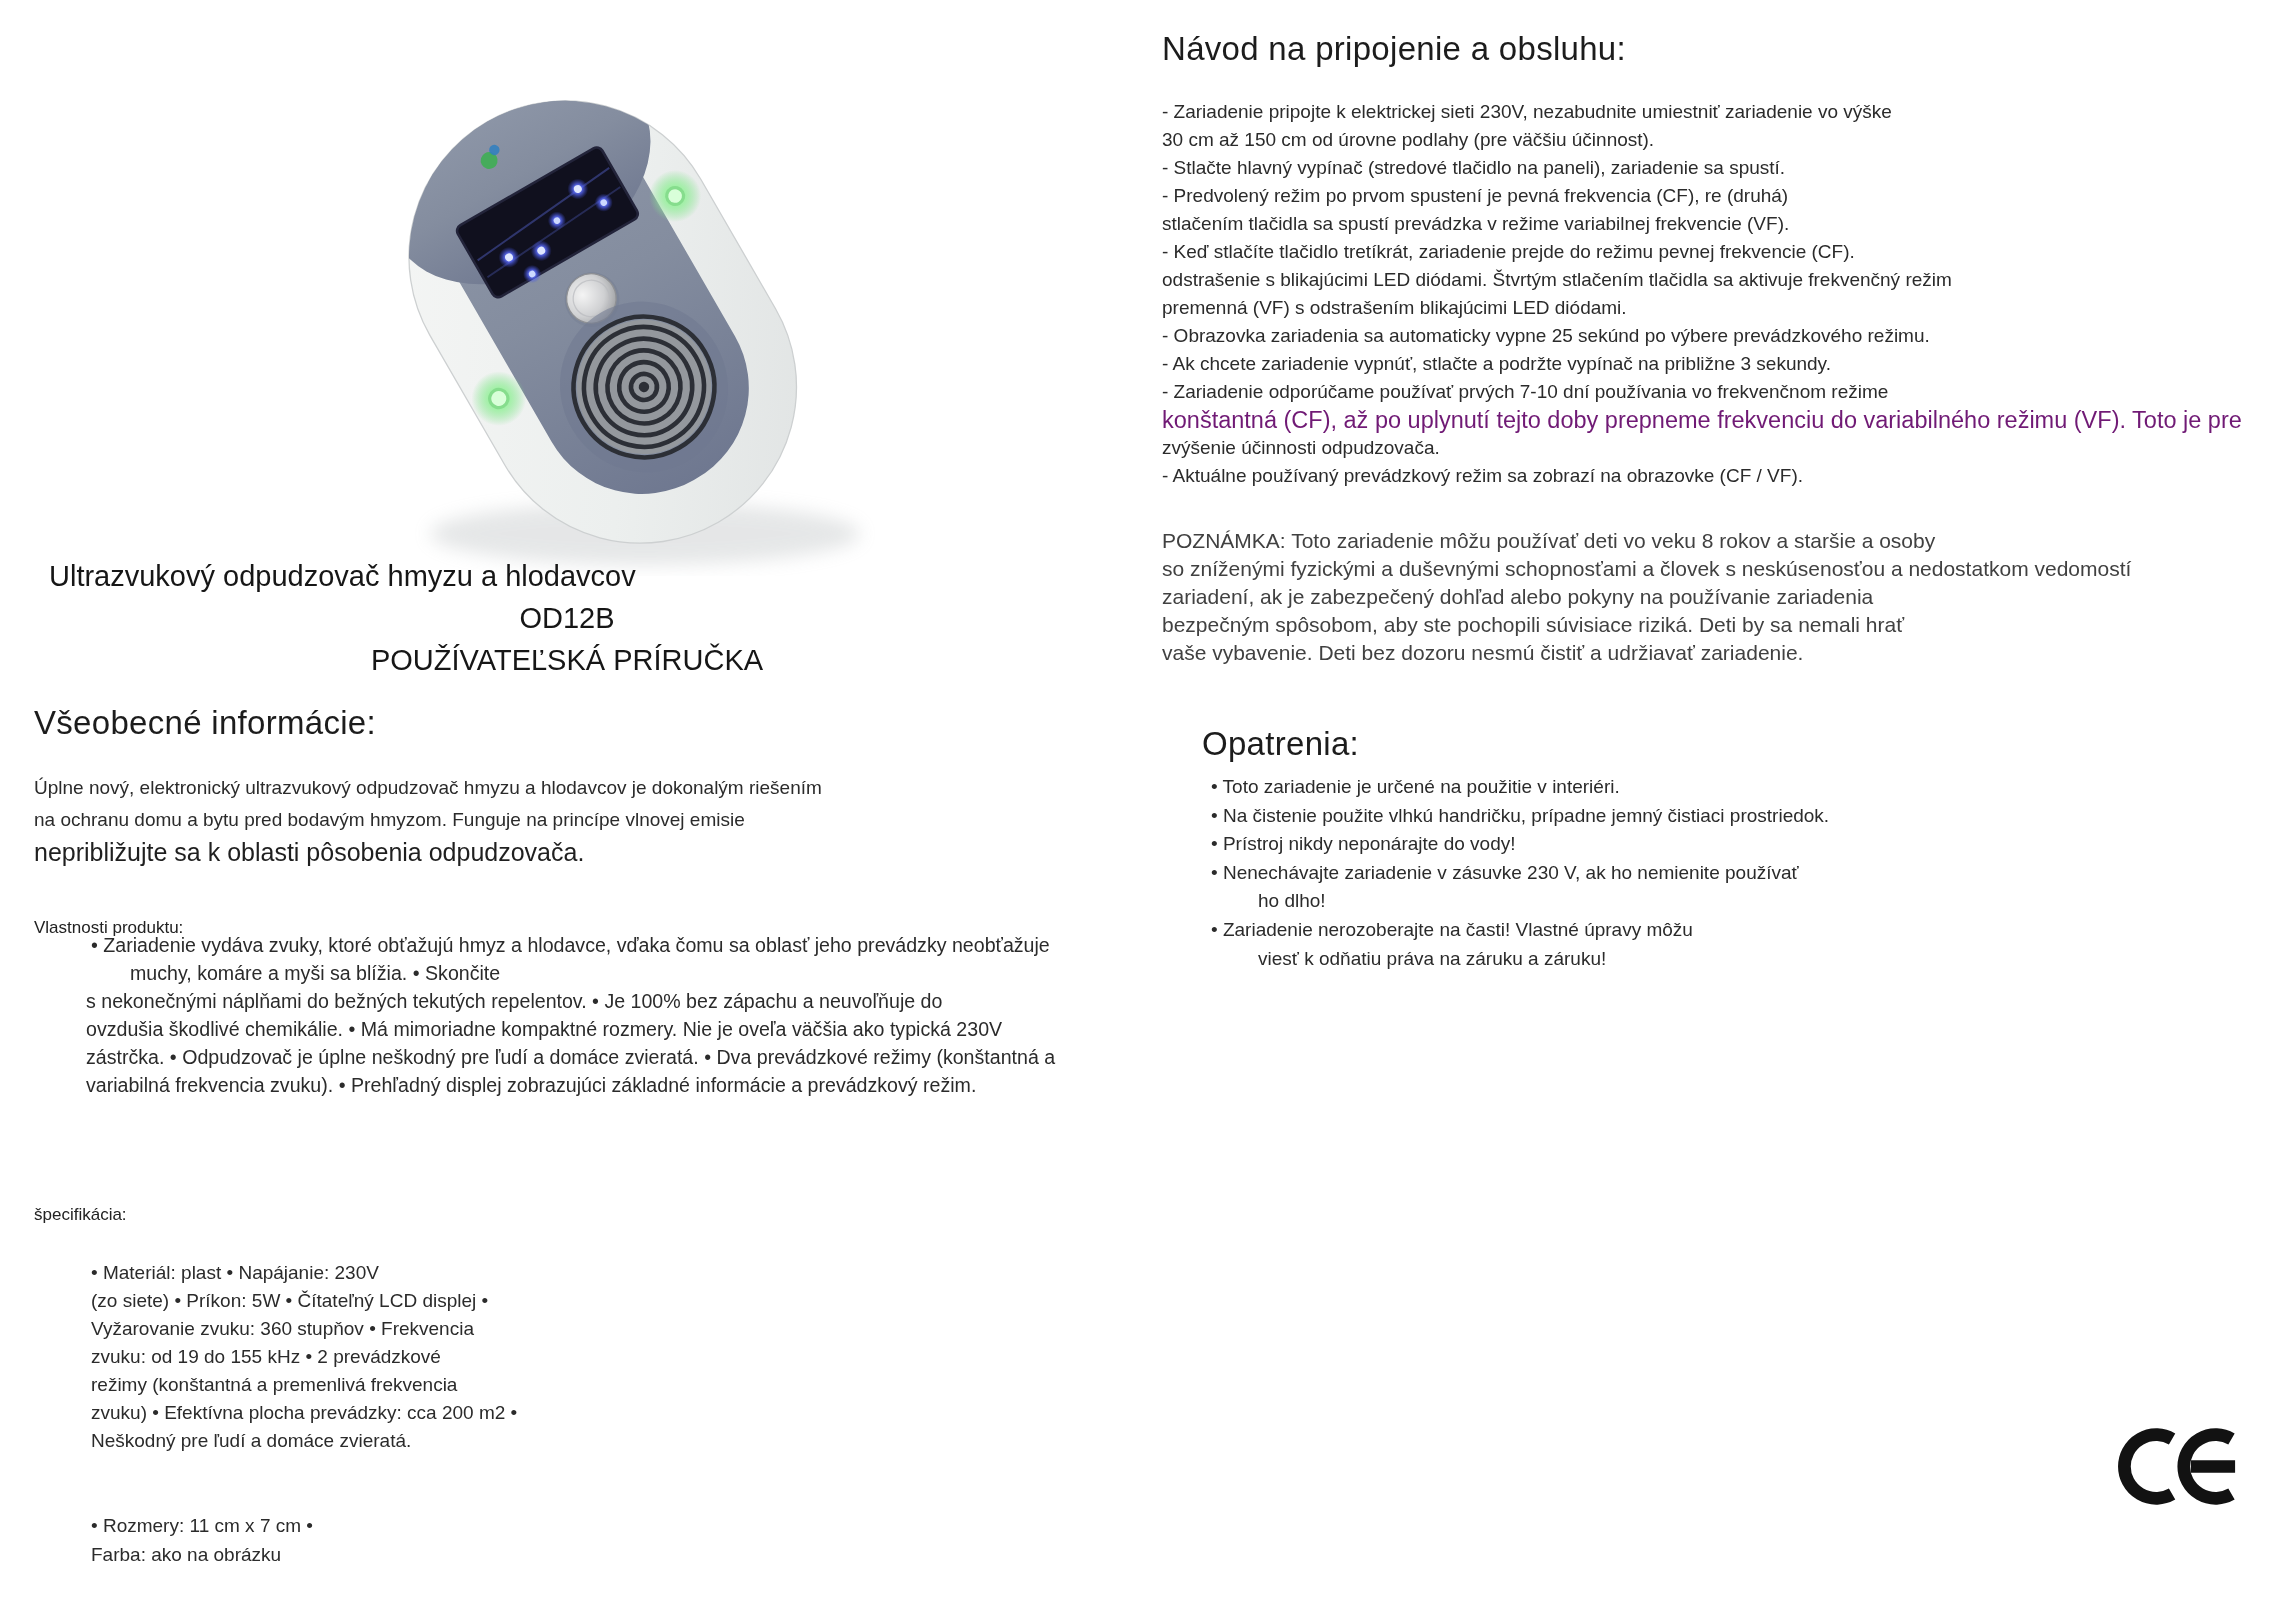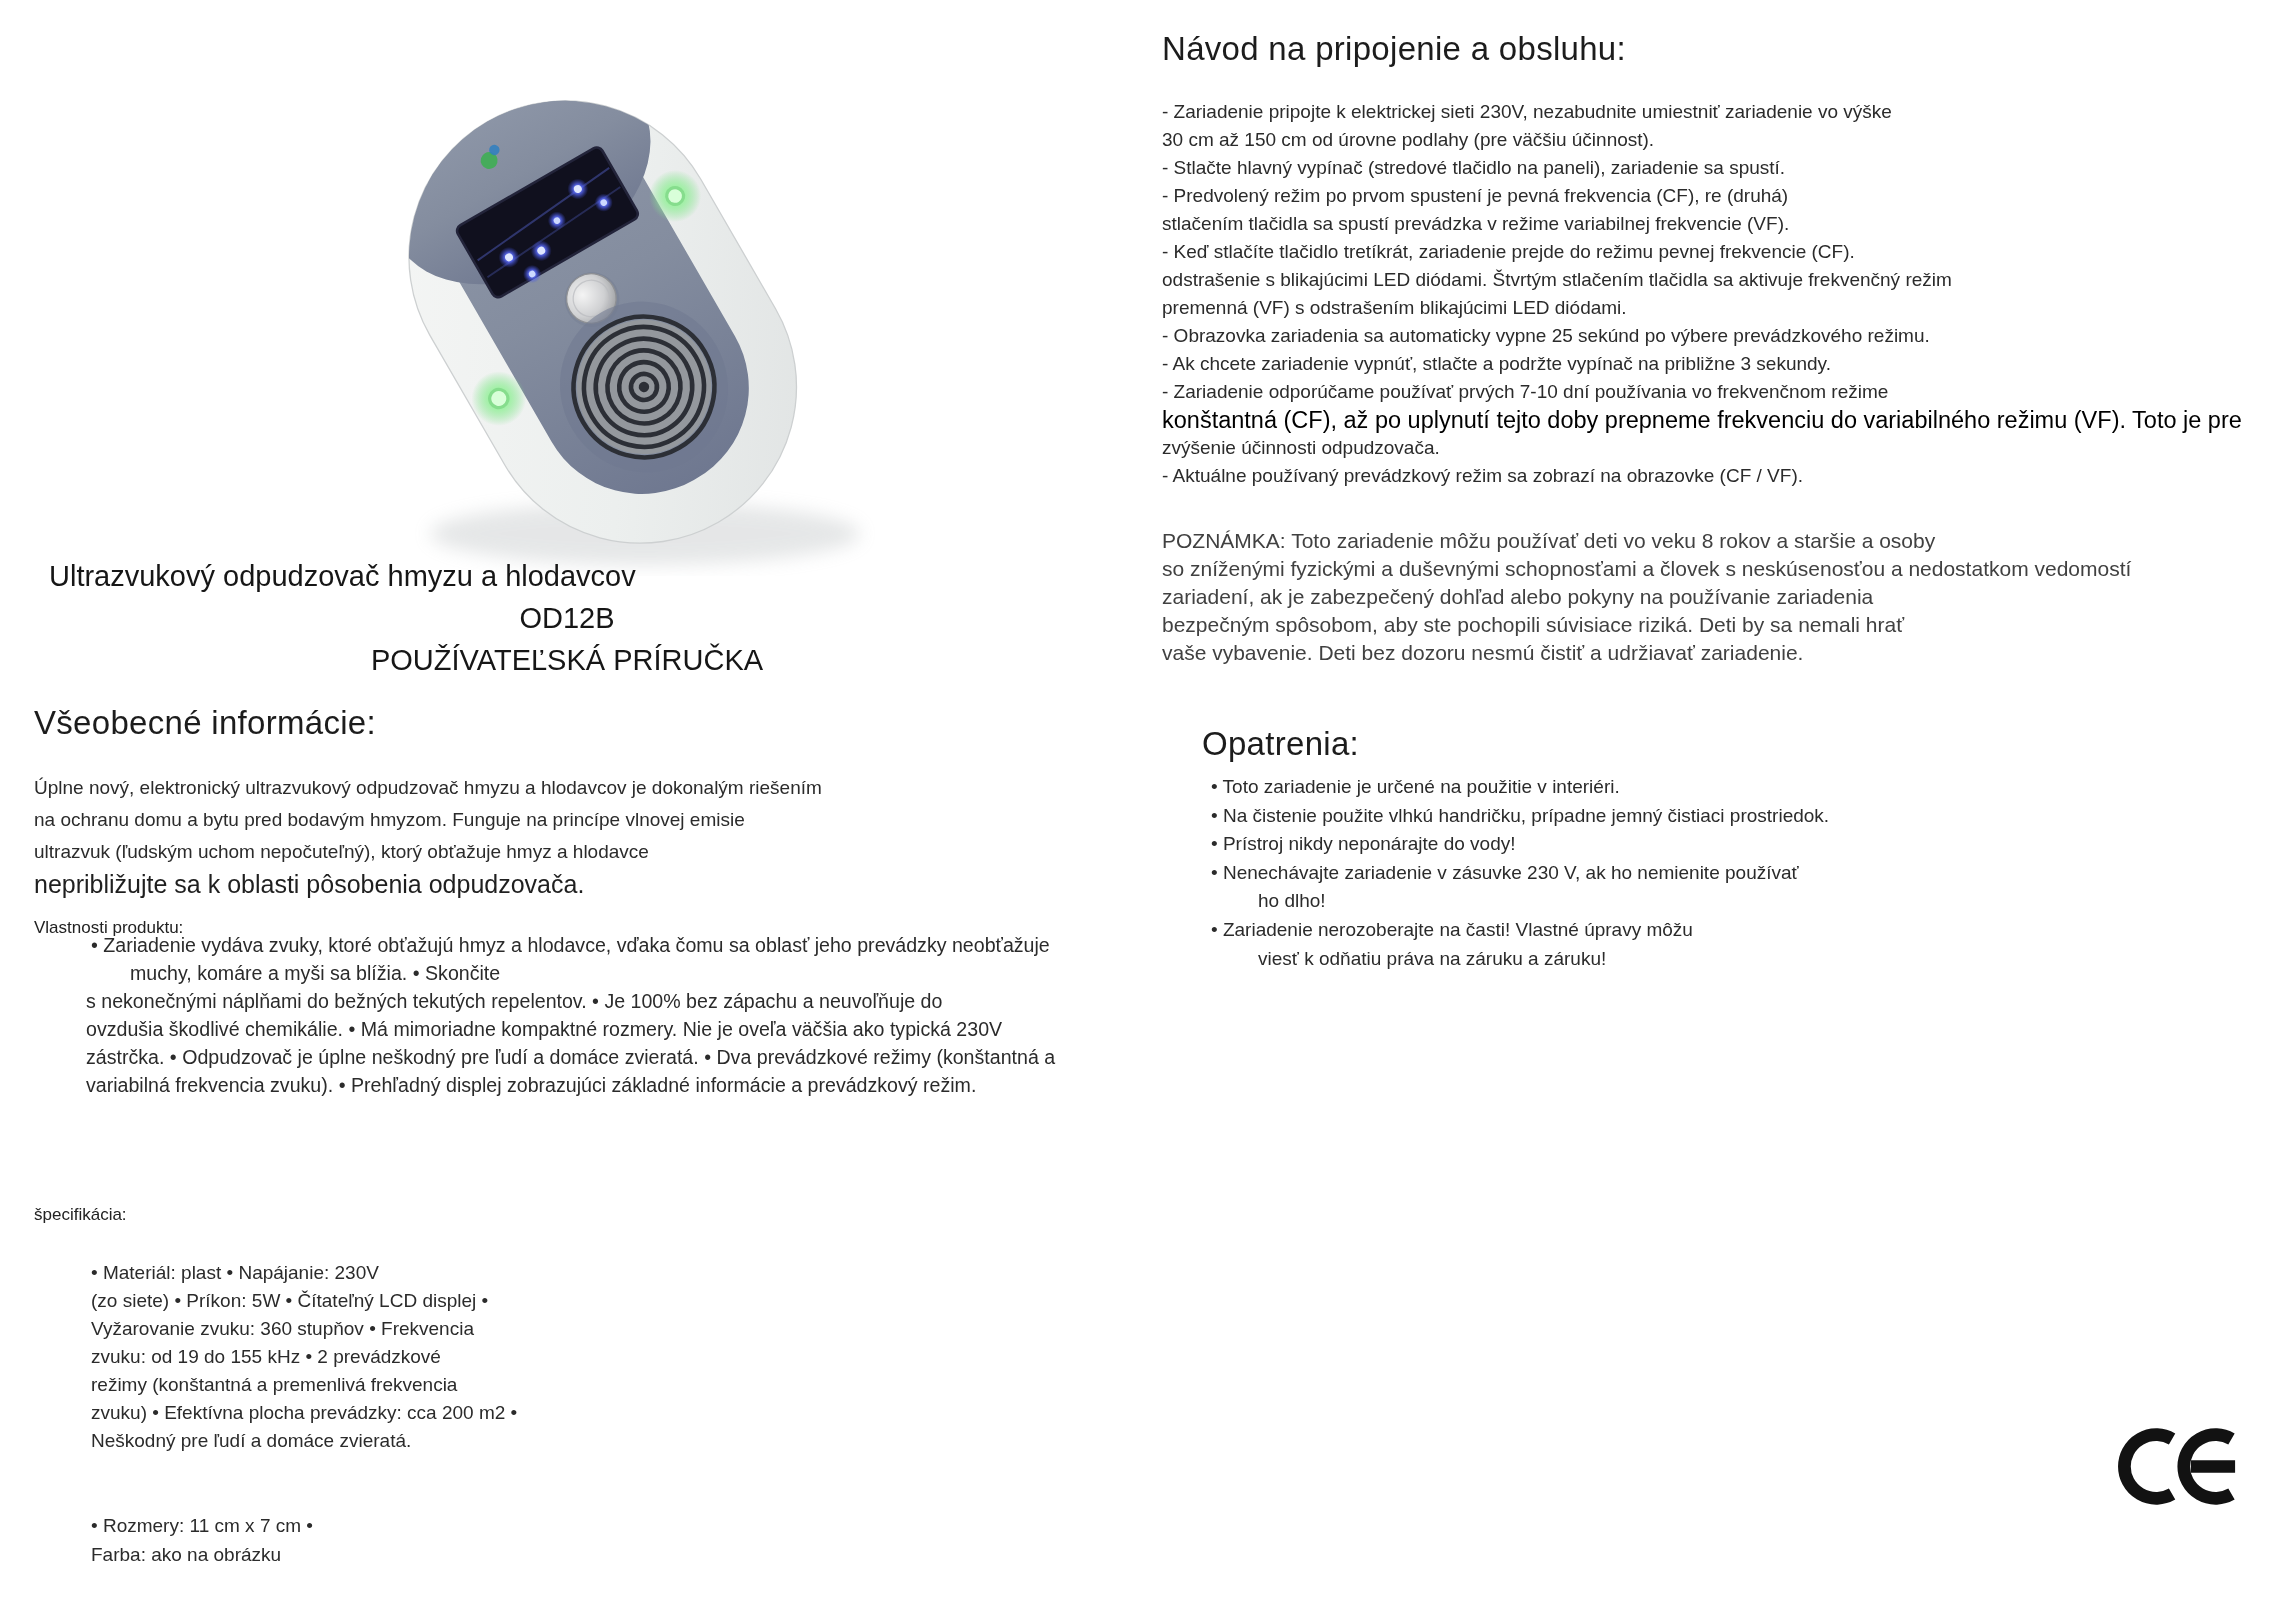--- a/index.html
+++ b/index.html
@@ -28,21 +28,21 @@
   .feat-para{left:34px;top:931px;font-size:19.6px;line-height:28px;}
   .feat-para .l0{padding-left:57px;}
   .feat-para .l1{padding-left:96px;}
   .feat-para .lrest{padding-left:52px;}
   .spec-head{left:34px;top:1205px;}
   .spec-para{left:91px;top:1259px;font-size:19px;line-height:28px;}
   .dims-para{left:91px;top:1511px;font-size:19px;line-height:29px;}
   
   .instr-head{left:1162px;top:30px;}
   .instr-para{left:1162px;top:98px;font-size:19px;line-height:28px;}
-  .instr-para .big{font-size:23.5px;color:#000000;}
+  .instr-para .big{font-size:23.5px;color:#701a75;}
   .note-para{left:1162px;top:527px;font-size:21px;line-height:28px;color:#414141;}
   .prec-head{left:1202px;top:692px;margin-top:33px;}
   .prec-para{left:1162px;top:773px;font-size:19px;line-height:28.6px;}
   .prec-para .b{padding-left:49px;}
   .prec-para .ind{padding-left:96px;}
   
   .device-svg{left:306px;top:55px;width:613px;height:521px;}
   .ce-svg{left:2118px;top:1405px;width:140px;height:123px;}
 </style>
 </head>
@@ -156,21 +156,20 @@
   <div class="abs title-block">
     <div class="t t1 nowrap">Ultrazvukový odpudzovač hmyzu a hlodavcov</div>
     <div class="t t2 nowrap">OD12B</div>
     <div class="t t3 nowrap">POUŽÍVATEĽSKÁ PRÍRUČKA</div>
   </div>
 
   <div class="abs h1 gi-head nowrap">Všeobecné informácie:</div>
   <div class="abs gi-para">
     <div class="ln">Úplne nový, elektronický ultrazvukový odpudzovač hmyzu a hlodavcov je dokonalým riešením</div>
     <div class="ln">na ochranu domu a bytu pred bodavým hmyzom. Funguje na princípe vlnovej emisie</div>
-    <div class="ln">ultrazvuk (ľudským uchom nepočuteľný), ktorý obťažuje hmyz a hlodavce</div>
     <div class="ln big">nepribližujte sa k oblasti pôsobenia odpudzovača.</div>
   </div>
 
   <div class="abs subhead feat-head nowrap">Vlastnosti produktu:</div>
   <div class="abs feat-para">
     <div class="ln l0">• Zariadenie vydáva zvuky, ktoré obťažujú hmyz a hlodavce, vďaka čomu sa oblasť jeho prevádzky neobťažuje</div>
     <div class="ln l1">muchy, komáre a myši sa blížia. • Skončite</div>
     <div class="ln lrest">s nekonečnými náplňami do bežných tekutých repelentov. • Je 100% bez zápachu a neuvoľňuje do</div>
     <div class="ln lrest">ovzdušia škodlivé chemikálie. • Má mimoriadne kompaktné rozmery. Nie je oveľa väčšia ako typická 230V</div>
     <div class="ln lrest">zástrčka. • Odpudzovač je úplne neškodný pre ľudí a domáce zvieratá. • Dva prevádzkové režimy (konštantná a</div>

